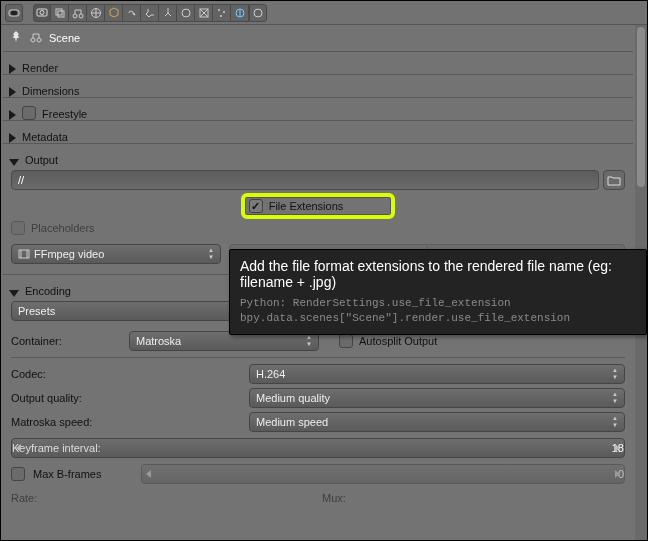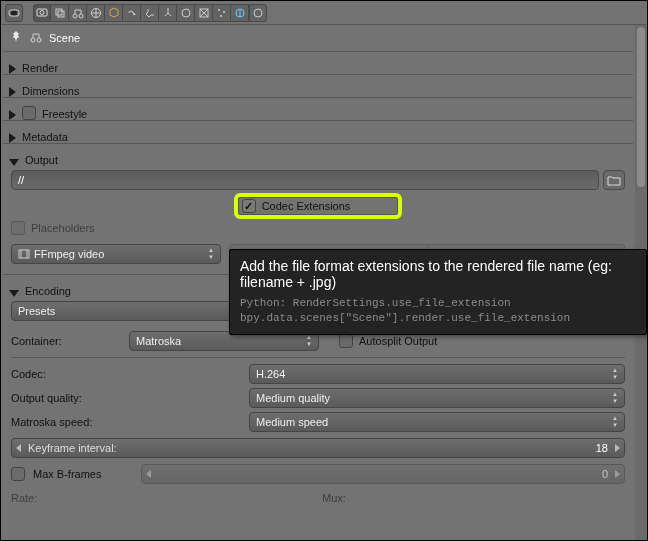--- a/index.html
+++ b/index.html
@@ -71,21 +71,21 @@
   .tooltip {
     position:absolute; left:228px; top:248px; width:418px; background:#232323; border:1px solid #000; border-radius:2px;
     padding:8px 10px; color:#ddd; z-index:50; box-shadow: 2px 2px 4px rgba(0,0,0,.4);
   }
   .tooltip .t-main { color:#fff; font-size:14px; margin-bottom:6px; }
   .tooltip .t-sub  { color:#8a8a8a; font-family: "Courier New", monospace; font-size:11px; line-height:15px; }
 
   .hrule { height:1px; background:#585858; margin:4px 0; }
 
   
-  .numfield { height:20px; background:linear-gradient(#6e6e6e,#5a5a5a); border:1px solid #454545; border-radius:4px; display:flex; align-items:center; padding:0 16px; color:#ddd; position:relative; }
+  .numfield { height:20px; background:linear-gradient(#6e6e6e,#5a5a5a); border:1px solid #454545; border-radius:4px; display:flex; align-items:center; padding:0 0; color:#ddd; position:relative; }
   .numfield .nf-label { flex:1; color:#ddd; }
   .numfield .nf-val   { color:#fff; }
   .numfield::before, .numfield::after {
     content:""; position:absolute; top:50%; width:0; height:0; border-top:4px solid transparent; border-bottom:4px solid transparent; margin-top:-4px;
   }
   .numfield::before { left:4px; border-right:5px solid #bbb; }
   .numfield::after  { right:4px; border-left:5px solid #bbb; }
   .numfield.dim { opacity:.55; }
 
   .two-col { display:flex; gap:8px; }
@@ -238,21 +238,21 @@
             <svg width="14" height="14" viewBox="0 0 14 14">
                 <path d="M1 4h4l1 1h7v7H1z" fill="none" stroke="#ddd"></path>
               </svg>
           </div>
         </div>
 
         <div class="check-row">
           <div class="check-half" style="justify-content:center">
             <span class="highlight" style="display:flex;align-items:center;gap:6px;">
               <span class="ck on"></span>
-              <span>Codec Extensions</span>
+              <span>File Extensions</span>
             </span>
           </div>
         </div>
 
         <div class="check-row" style="margin-top:2px">
           <div class="check-half dim">
             <span class="ck"></span>
             <span>Placeholders</span>
           </div>
           <div class="check-half"></div>

